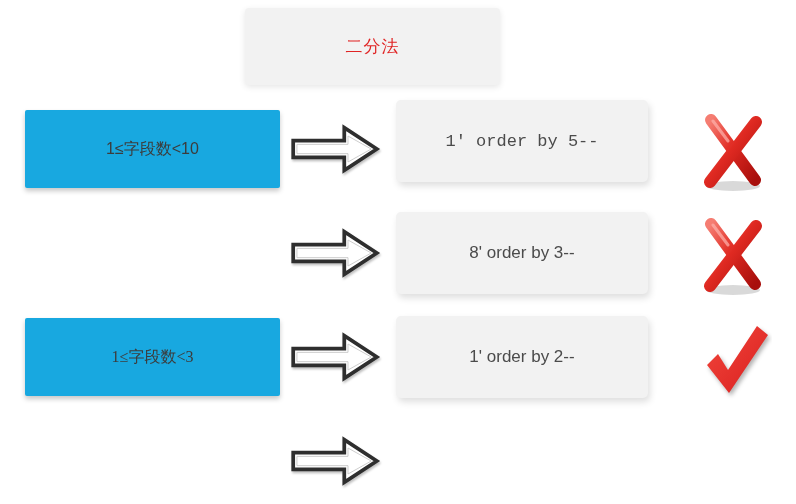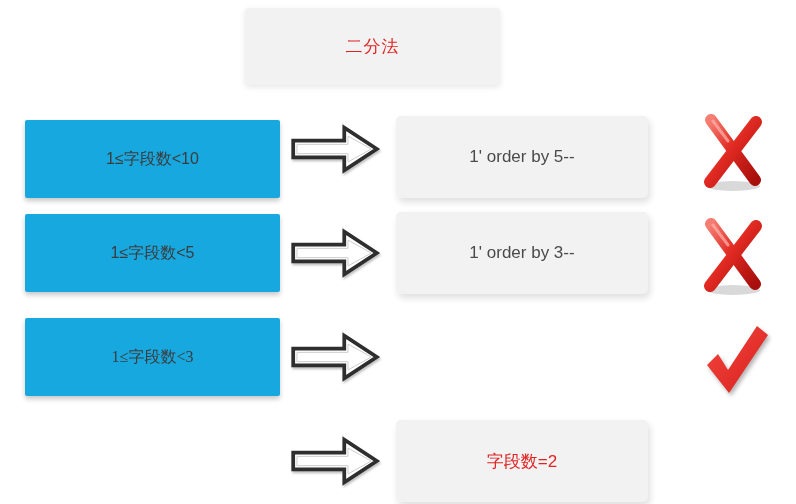--- a/index.html
+++ b/index.html
@@ -22,22 +22,22 @@
     left:396px;width:252px;height:82px;background:#f2f2f2;border-radius:5px;
     box-shadow:2px 4px 7px rgba(0,0,0,0.13);
   }
   .pay-box .txt{color:#4b4b4b;font-size:17px;}
   .pay-box .txt.red{color:#e02424;}
   .arrow{position:absolute;left:288px;width:94px;height:52px;}
   .arrow svg{display:block;filter:drop-shadow(1.5px 2px 1px rgba(0,0,0,0.25));}
   .result{position:absolute;left:698px;width:70px;height:88px;}
   .result svg{display:block;}
   
-  .r0.cond-box{top:120px;} .r1.cond-box{top:214px;} .r2.cond-box{top:318px;font-family:Liberation Serif, serif;} .r3.cond-box{top:422px;}
-  .r0.pay-box{top:116px;}  .r1.pay-box{top:212px;}  .r2.pay-box{top:316px;}  .r3.pay-box{top:420px;}
+  .r0.cond-box{top:110px;} .r1.cond-box{top:214px;} .r2.cond-box{top:318px;font-family:Liberation Serif, serif;} .r3.cond-box{top:422px;}
+  .r0.pay-box{top:100px;font-family:Liberation Mono, monospace;}  .r1.pay-box{top:212px;}  .r2.pay-box{top:316px;}  .r3.pay-box{top:420px;}
   .r0.arrow{top:123px;}    .r1.arrow{top:227px;}    .r2.arrow{top:331px;}    .r3.arrow{top:435px;}
   .r0.result{top:106px;}   .r1.result{top:210px;}   .r2.result{top:320px;}
 </style>
 </head>
 <body>
 
 <div class="canvas">
 
   <div class="box title-box">
     <span class="txt">二分法</span>
@@ -64,31 +64,28 @@
             <stop offset="1" stop-color="#a80f0c"></stop>
         </linearGradient>
       </defs>
       <ellipse cx="35" cy="80" rx="27" ry="5" fill="#b9b9b9" opacity="0.55"></ellipse>
       <line x1="13" y1="14" x2="57" y2="74" stroke="url(#gx1)" stroke-width="12" stroke-linecap="round"></line>
       <line x1="58" y1="16" x2="12" y2="76" stroke="url(#gx1)" stroke-width="12" stroke-linecap="round"></line>
       <line x1="15" y1="15" x2="30" y2="35" stroke="#ffb3ad" stroke-width="3" stroke-linecap="round" opacity="0.7"></line>
     </svg>
   </div>
 
-  <div class="box cond-box r1">
-    <span class="txt">1≤字段数&lt;5</span>
-  </div>
   <div class="arrow r1">
     <svg width="94" height="52" viewBox="0 0 96 56">
       <polygon points="3,19 58,19 58,5 93,28 58,51 58,37 3,37" fill="#ffffff" stroke="#2e2e2e" stroke-width="4" stroke-linejoin="miter"></polygon>
       <polygon points="7,23 62,23 62,14 87,28 62,42 62,33 7,33" fill="none" stroke="#c9c9c9" stroke-width="1"></polygon>
     </svg>
   </div>
   <div class="box pay-box r1">
-    <span class="txt">1' order by 3--</span>
+    <span class="txt">8' order by 3--</span>
   </div>
   <div class="result r1">
     <svg width="70" height="88" viewBox="0 0 70 88">
       <defs>
         <linearGradient id="gx2" x1="0" y1="0" x2="1" y2="1">
           <stop offset="0" stop-color="#f57d72"></stop>
             <stop offset="0.45" stop-color="#e02a22"></stop>
             <stop offset="1" stop-color="#a80f0c"></stop>
         </linearGradient>
       </defs>
@@ -101,35 +98,35 @@
 
   <div class="box cond-box r2">
     <span class="txt">1≤字段数&lt;3</span>
   </div>
   <div class="arrow r2">
     <svg width="94" height="52" viewBox="0 0 96 56">
       <polygon points="3,19 58,19 58,5 93,28 58,51 58,37 3,37" fill="#ffffff" stroke="#2e2e2e" stroke-width="4" stroke-linejoin="miter"></polygon>
       <polygon points="7,23 62,23 62,14 87,28 62,42 62,33 7,33" fill="none" stroke="#c9c9c9" stroke-width="1"></polygon>
     </svg>
   </div>
+  <div class="box pay-box r2">
+    <span class="txt">1' order by 2--</span>
+  </div>
   <div class="result r2">
     <svg width="74" height="80" viewBox="0 0 74 80">
       <defs>
         <linearGradient id="gc1" x1="0" y1="0" x2="1" y2="1">
           <stop offset="0" stop-color="#f2473c"></stop>
             <stop offset="1" stop-color="#d91f1f"></stop>
         </linearGradient>
       </defs>
       <path d="M9 45 L20 34 L30 50 L59 6 L70 15 L31 73 Z" fill="url(#gc1)" style="filter:drop-shadow(2px 3px 2px rgba(0,0,0,0.3));"></path>
     </svg>
   </div>
 
   <div class="arrow r3">
     <svg width="94" height="52" viewBox="0 0 96 56">
       <polygon points="3,19 58,19 58,5 93,28 58,51 58,37 3,37" fill="#ffffff" stroke="#2e2e2e" stroke-width="4" stroke-linejoin="miter"></polygon>
       <polygon points="7,23 62,23 62,14 87,28 62,42 62,33 7,33" fill="none" stroke="#c9c9c9" stroke-width="1"></polygon>
     </svg>
   </div>
-  <div class="box pay-box r3">
-    <span class="txt red">字段数=2</span>
-  </div>
 
 </div>
 
 </body></html>

